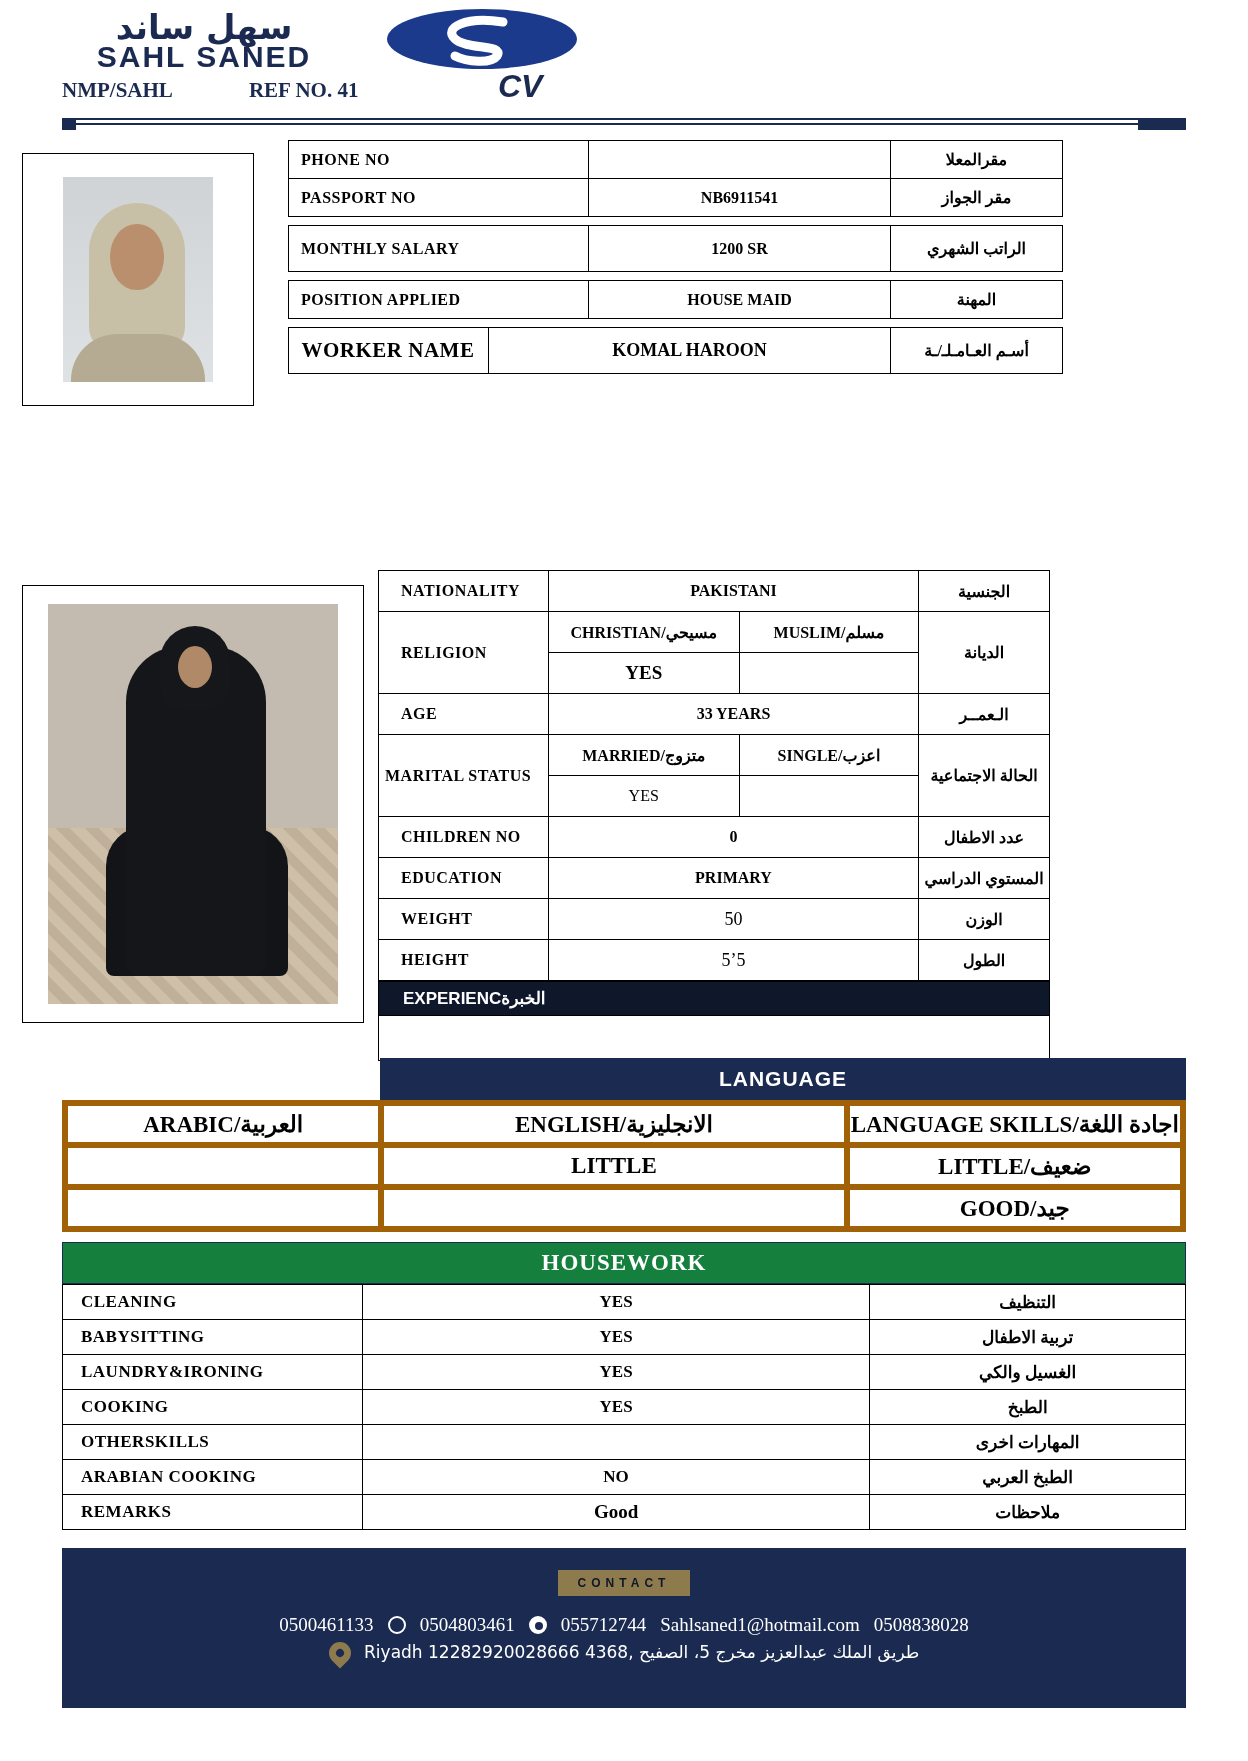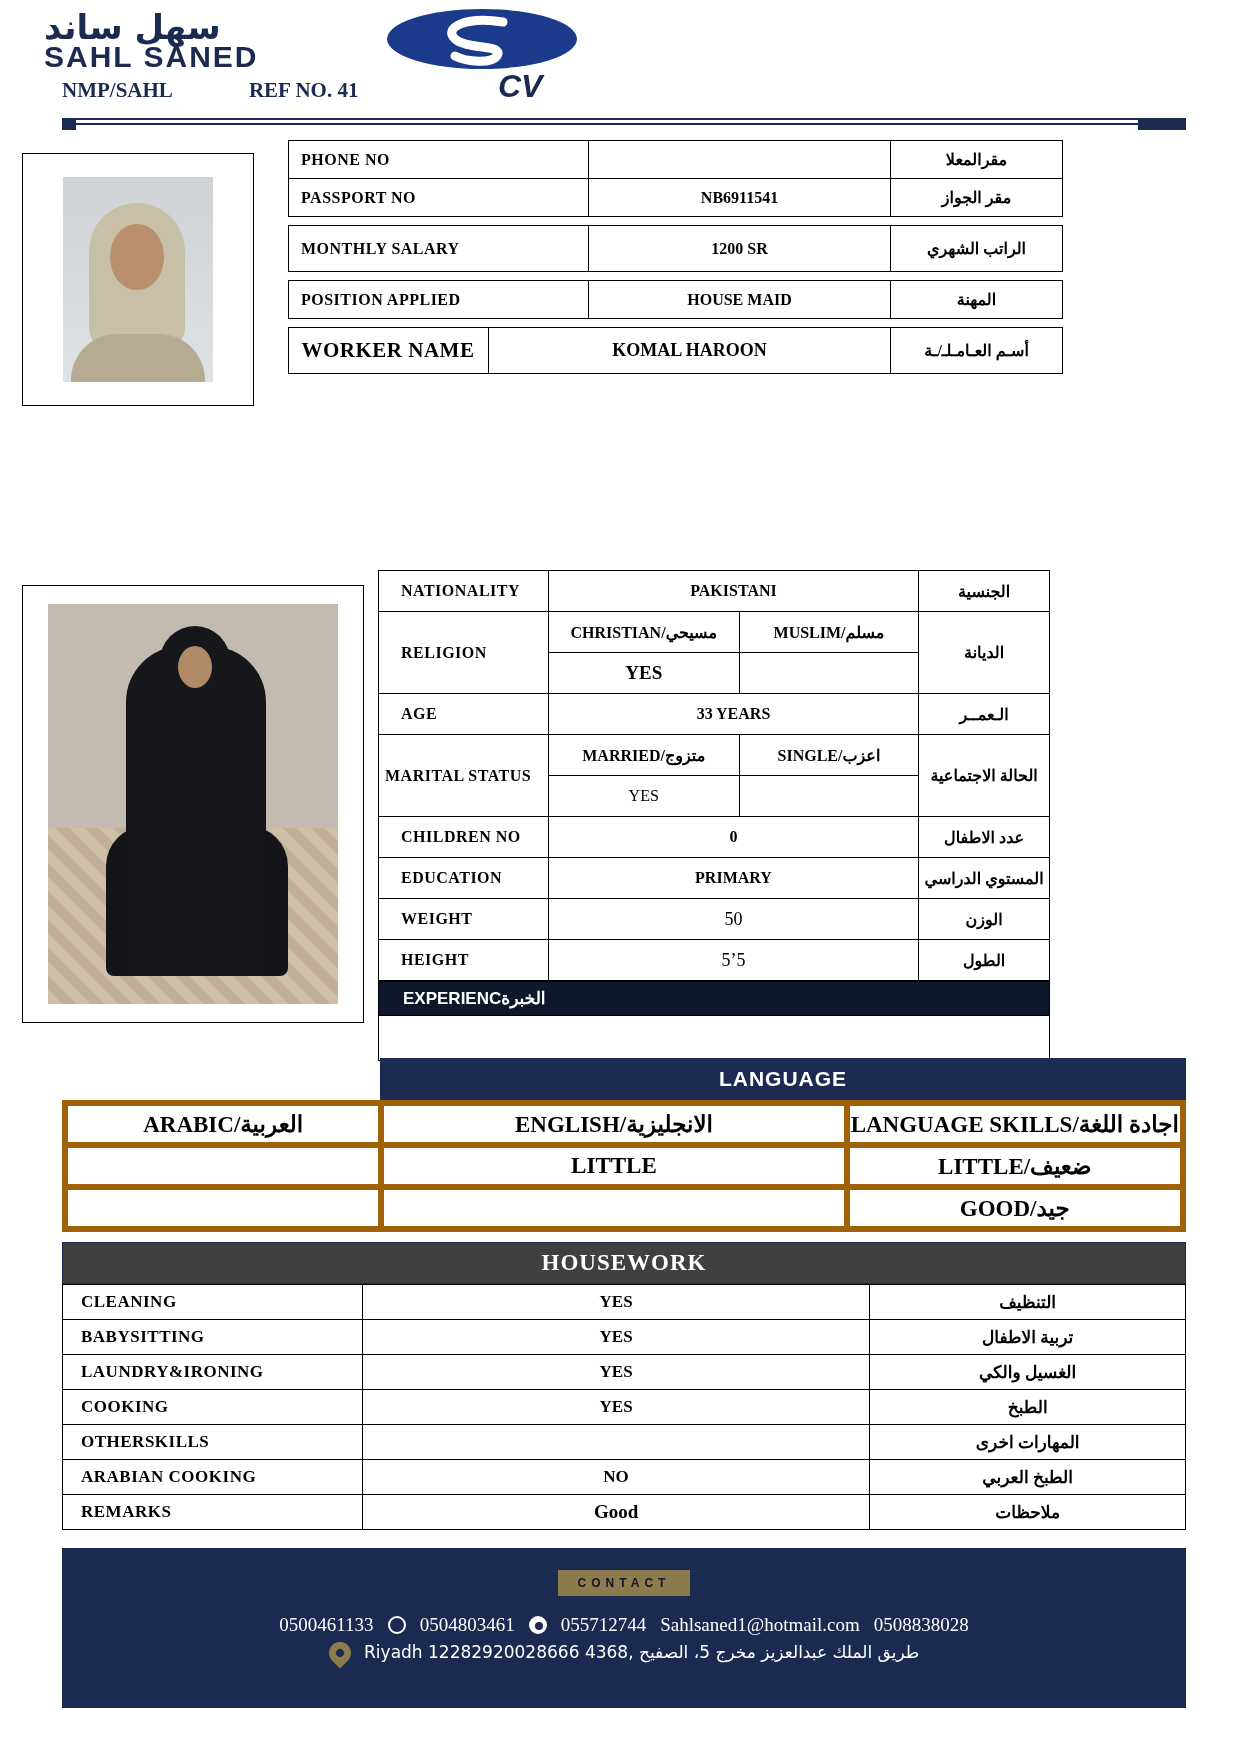--- a/index.html
+++ b/index.html
@@ -16,23 +16,24 @@
   .page { position: relative; width: 1248px; height: 1761px; }
 
   
   .header {
     position: relative;
     height: 118px;
     padding: 0;
   }
   .brand {
     position: absolute;
-    left: 44px;
+    left: 54px;
     top: 10px;
     width: 300px;
+    text-align: center;
   }
   .brand-ar {
     font-family: "DejaVu Sans", sans-serif;
     font-size: 34px;
     font-weight: bold;
     color: #1b2a50;
     letter-spacing: 2px;
     line-height: 1.0;
   }
   .brand-en {
@@ -239,21 +240,21 @@
     text-align: center;
     font-family: "Liberation Serif", serif;
     font-size: 23px;
     font-weight: bold;
   }
   .mix { font-family: "DejaVu Sans", sans-serif; font-size: 19px; }
 
   
   .hw-section { position: absolute; left: 62px; top: 1242px; width: 1124px; }
   .hw-bar {
-    background: #404040; color: #fff;
+    background: #15803d; color: #fff;
     font-family: "Liberation Serif", serif;
     font-size: 23px; font-weight: bold;
     letter-spacing: 1px;
     padding: 7px 0; text-align: center;
     border: 1px solid #1b2a50;
   }
   table.hw { width: 1124px; border-collapse: collapse; }
   table.hw td {
     border: 1px solid #000;
     height: 35px;

